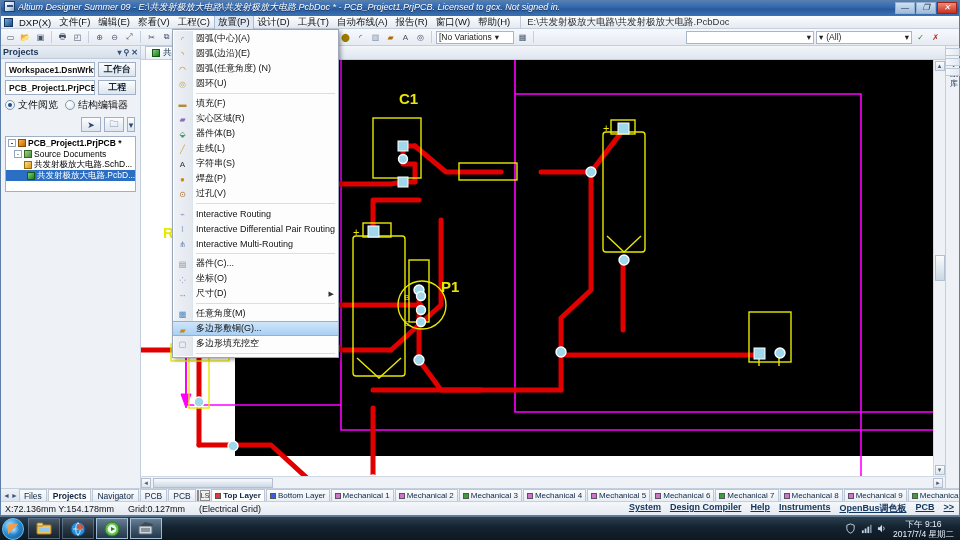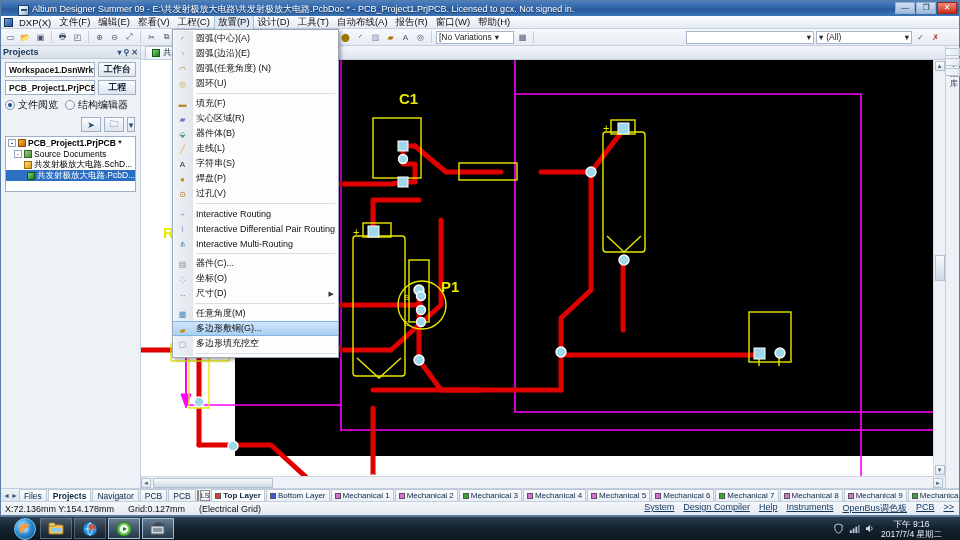--- a/index.html
+++ b/index.html
@@ -24,24 +24,25 @@
     background: #eef1f5;
     border: 1px solid #5b7ea8;
     display: flex; flex-direction: column;
   }
 
   
   #titlebar {
     height: 15px; flex: 0 0 15px;
     background: linear-gradient(180deg,#4b7fbe 0%,#2f64a8 48%,#29589a 52%,#3a74b5 100%);
     color: #fff;
-    display: flex; align-items: flex-end;
-    padding-left: 17px;
+    display: flex; align-items: flex-start;
+    padding-left: 3px;
     font-size: 9px;
     position: relative;
+    font-style: italic;
   }
   #titlebar .tb-icon {
     width: 11px; height: 11px; margin-right: 3px;
     background: linear-gradient(135deg,#fff 0%,#c8d8ea 60%,#7c9fc4 100%);
     border: 1px solid #1b3f6b;
     position: relative;
   }
   #titlebar .tb-icon::after {
     content:''; position:absolute; left:2px; top:3px; width:6px; height:2px;
     background:#2b4f7d;
@@ -226,21 +227,21 @@
   .lsw { width: 6px; height: 6px; border: 1px solid #555; }
   .colorbox { width: 26px; height: 11px; border: 1px solid #8c8c8c; background: #d01010; }
   .colorbox2 { width: 13px; height: 11px; border: 1px solid #8c8c8c; background: #f0f0f0; font-size:7px; text-align:center; line-height:10px; color:#333;}
 
   
   #statusbar {
     height: 14px; flex: 0 0 14px; display: flex; align-items: center;
     background: linear-gradient(180deg,#f4f7fa,#e4eaf2);
     border-top: 1px solid #c3cede; font-size: 9px; color: #111; padding-left: 4px; gap: 14px;
   }
-  #statusbar .right { margin-left: auto; display: flex; gap: 9px; padding-right: 5px; color:#12355e;}
+  #statusbar .right { margin-left: auto; display: flex; gap: 9px; padding-right: 5px; color:#12355e;font-weight:bold;}
   #statusbar .right span { text-decoration: underline; }
 
   
   #ctxmenu {
     position: absolute; left: 171px; top: 28px; width: 167px;
     background: #fdfdfd; border: 1px solid #9aa7b6;
     box-shadow: 2px 2px 4px rgba(0,0,0,.35);
     font-size: 9px; color: #111; padding: 1px 0; z-index: 50;
   }
   #ctxmenu .gutter { position: absolute; left: 1px; top: 1px; bottom: 1px; width: 19px; background: linear-gradient(90deg,#eef1f5,#e3e8ef); border-right:1px solid #dfe4ea;}
@@ -251,21 +252,21 @@
     display: flex; align-items: center; justify-content: center; font-size: 8px;
   }
   .cmi .sub { position: absolute; right: 4px; font-size: 7px; color:#333; }
   .cmsep { height: 1px; margin: 2px 3px 2px 23px; background: #d8dee6; }
 
   
   #taskbar {
     position: absolute; left: 0; bottom: 0; width: 960px; height: 24px;
     background: linear-gradient(180deg, rgba(40,60,85,.92) 0%, rgba(18,30,48,.95) 45%, rgba(10,20,34,.96) 100%);
     border-top: 1px solid rgba(150,180,215,.6);
-    display: flex; align-items: center; padding: 0 14px;
+    display: flex; align-items: center; padding: 0 2px;
   }
   #startorb {
     width: 22px; height: 22px; border-radius: 50%;
     background: radial-gradient(circle at 35% 30%, #9ddcff 0%, #2b8fd6 45%, #0c4f8c 100%);
     border: 1px solid #6fc0ef; margin-right: 4px;
     position: relative;
   }
   #startorb::after{
     content:''; position:absolute; left:5px; top:5px; width:11px; height:11px;
     background:
@@ -309,20 +310,21 @@
     <div class="mi">编辑(E)</div>
     <div class="mi">察看(V)</div>
     <div class="mi">工程(C)</div>
     <div class="mi active">放置(P)</div>
     <div class="mi">设计(D)</div>
     <div class="mi">工具(T)</div>
     <div class="mi">自动布线(A)</div>
     <div class="mi">报告(R)</div>
     <div class="mi">窗口(W)</div>
     <div class="mi">帮助(H)</div>
+    <div class="mpath">E:\共发射极放大电路\共发射极放大电路.PcbDoc</div>
   </div>
 
   <div id="toolbar">
     <div class="tbtn">▭</div>
     <div class="tbtn">📂</div>
     <div class="tbtn">▣</div>
     <div class="tsep"></div>
     <div class="tbtn">🖶</div>
     <div class="tbtn">◰</div>
     <div class="tsep"></div>

